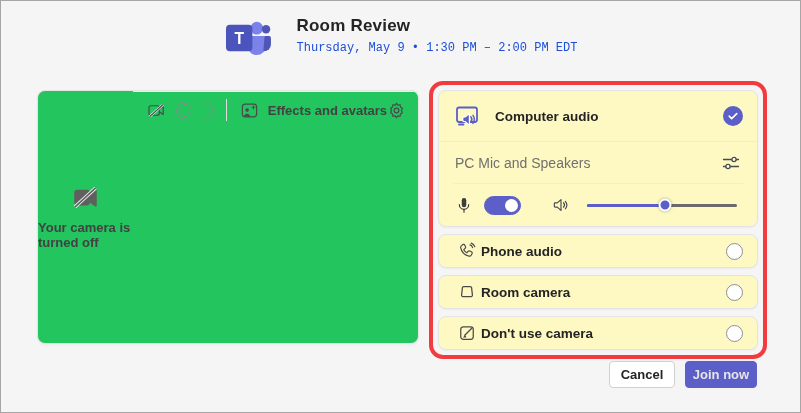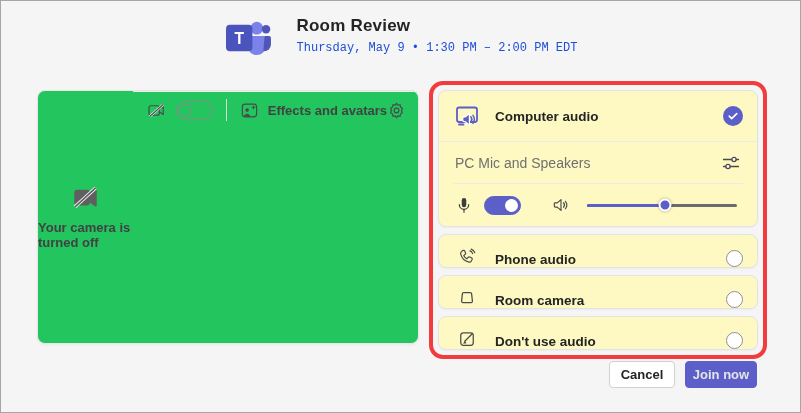--- a/index.html
+++ b/index.html
@@ -71,21 +71,21 @@
   .mic-toggle{margin-left:11px;}
   .speaker-wrap{margin-left:30px;display:flex;align-items:center;}
   .slider{position:relative;flex:1;height:14px;margin-left:16px;margin-right:4px;cursor:pointer;}
   .slider-track{position:absolute;top:6px;left:0;right:0;height:2.5px;background:#6b6b6b;border-radius:2px;}
   .slider-fill{position:absolute;top:6px;left:0;height:2.5px;background:var(--accent);border-radius:2px;}
   .slider-thumb{
     position:absolute;top:50%;width:13px;height:13px;border-radius:50%;
     background:var(--accent);border:2px solid #fff;box-shadow:0 0 3px rgba(0,0,0,.35);
     transform:translate(-50%,-50%);
   }
-  .option-card{height:35px;display:flex;align-items:flex-end;padding:0 14px;gap:14px;cursor:pointer;}
+  .option-card{height:35px;display:flex;align-items:center;padding:0 14px;cursor:pointer;}
   .check-circle{
     width:20px;height:20px;border-radius:50%;background:var(--accent);
     display:none;align-items:center;justify-content:center;flex:0 0 auto;
   }
   .check-circle.selected{display:flex;}
   .radio{width:17px;height:17px;border-radius:50%;border:1px solid #8f8f8f;background:#fff;flex:0 0 auto;cursor:pointer;}
 
   
   .footer{position:absolute;top:360px;right:43px;display:flex;gap:10px;}
   .btn{height:27px;border-radius:4px;font-size:13px;font-weight:700;display:flex;align-items:center;justify-content:center;cursor:pointer;font-family:inherit;}
@@ -227,21 +227,21 @@
     </div>
 
     <div class="card option-card">
       <span class="icon-box">
         <svg width="20" height="20" viewBox="0 0 24 24">
           <rect x="4.5" y="4.5" width="15" height="15" rx="3" fill="none" stroke="#4a4a4a" stroke-width="1.5"></rect>
           <line x1="18" y1="6" x2="9" y2="15" stroke="#4a4a4a" stroke-width="1.4"></line>
           <path d="M9.5 14.2l-2.3 3.6 4.2-.8z" fill="#4a4a4a"></path>
         </svg>
       </span>
-      <span class="audio-label">Don't use audio</span>
+      <span class="audio-label">Don't use camera</span>
       <span class="spacer"></span>
       <span class="radio"></span>
     </div>
 
   </div>
 
   <div class="footer">
     <button class="btn btn-cancel">Cancel</button>
     <button class="btn btn-join">Join now</button>
   </div>

